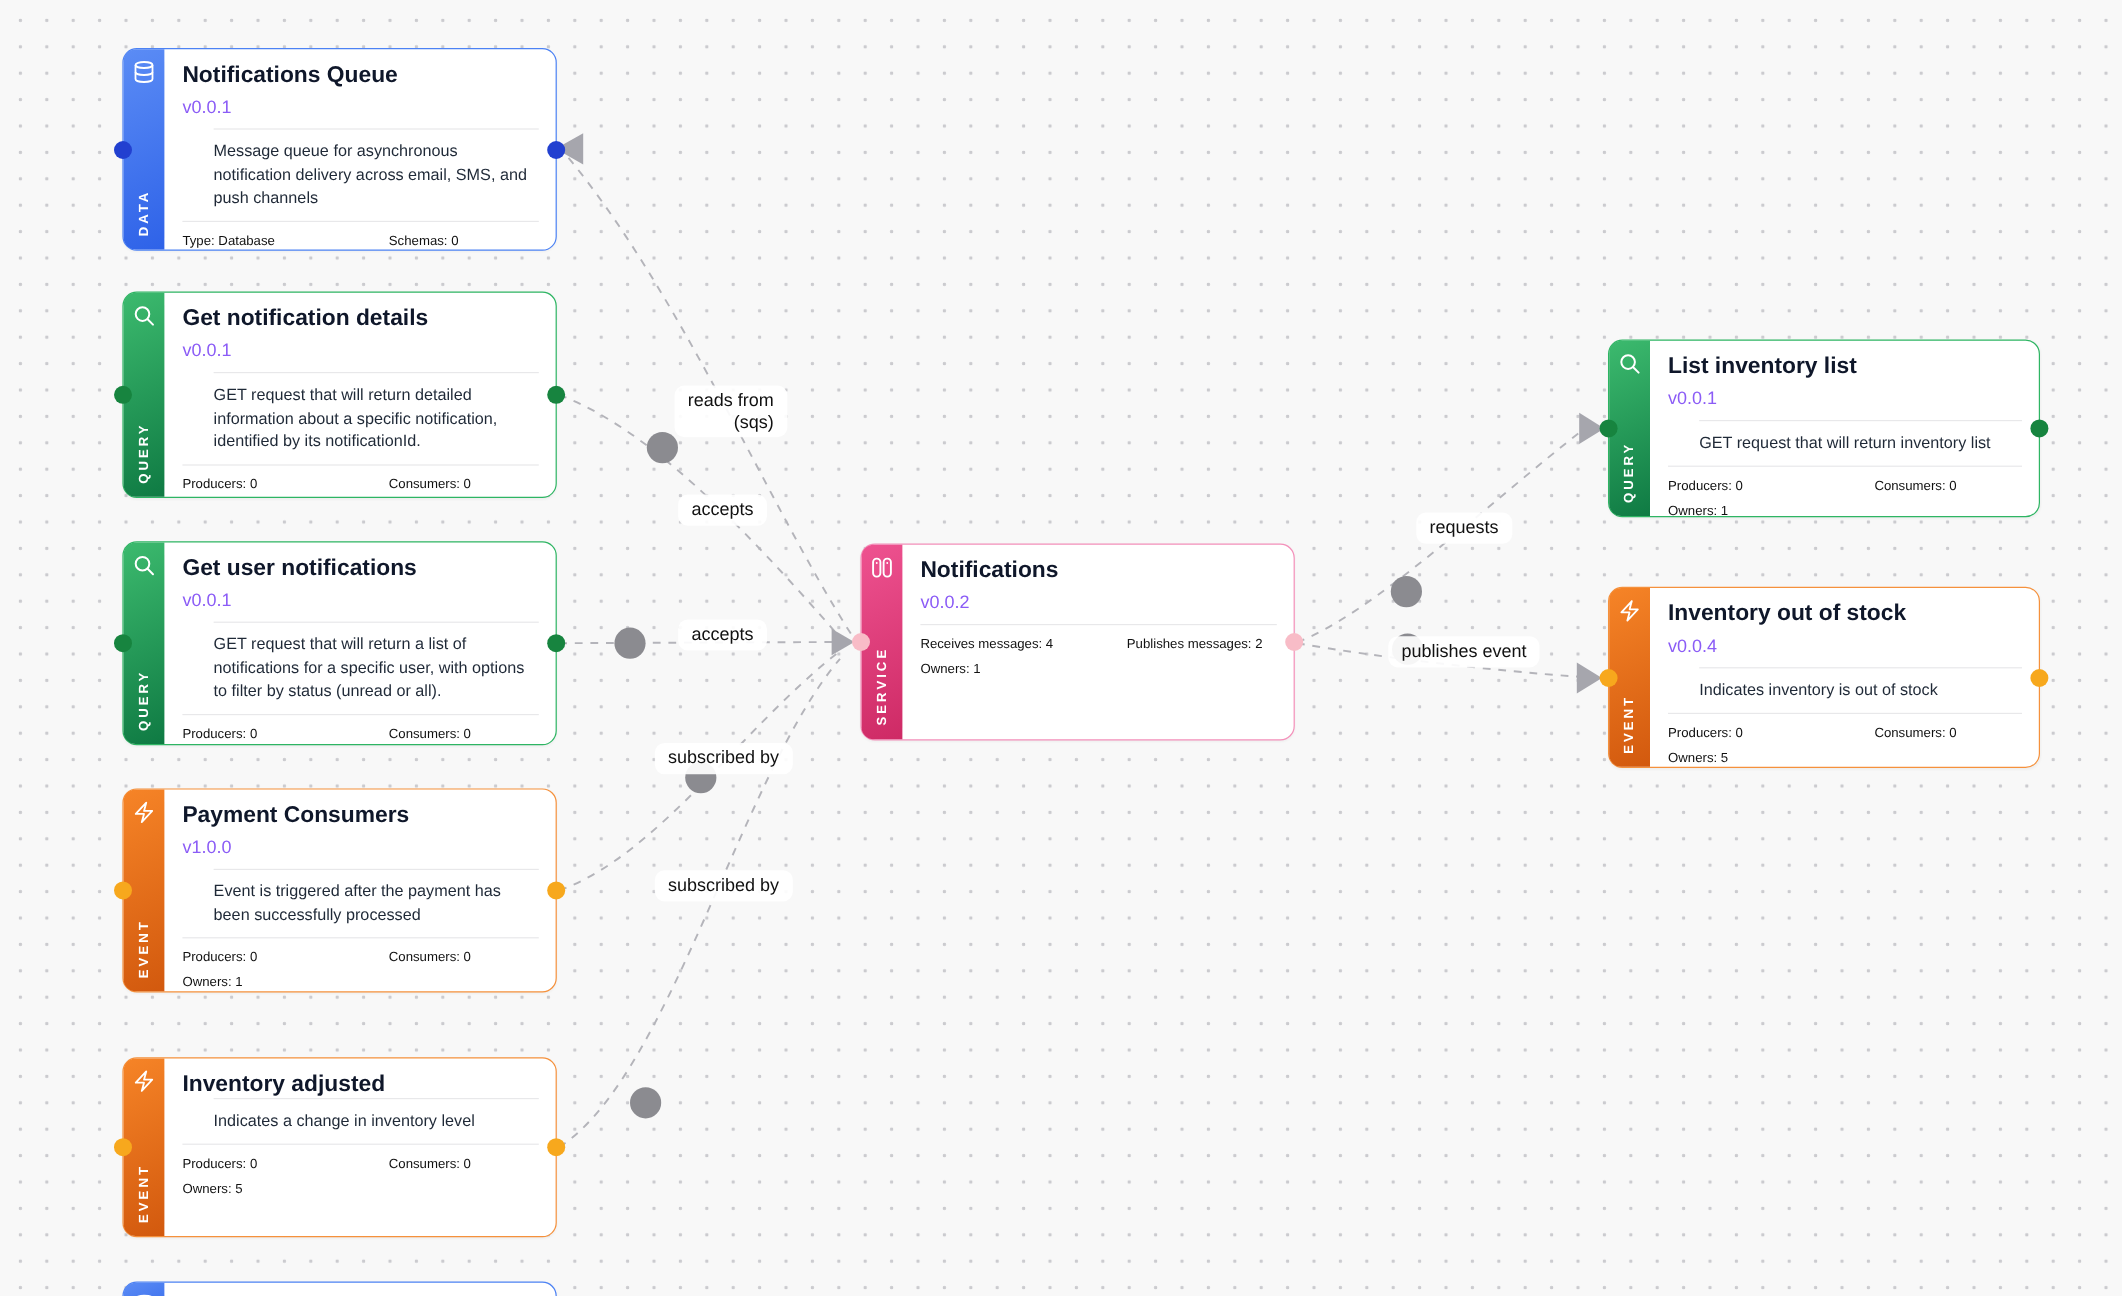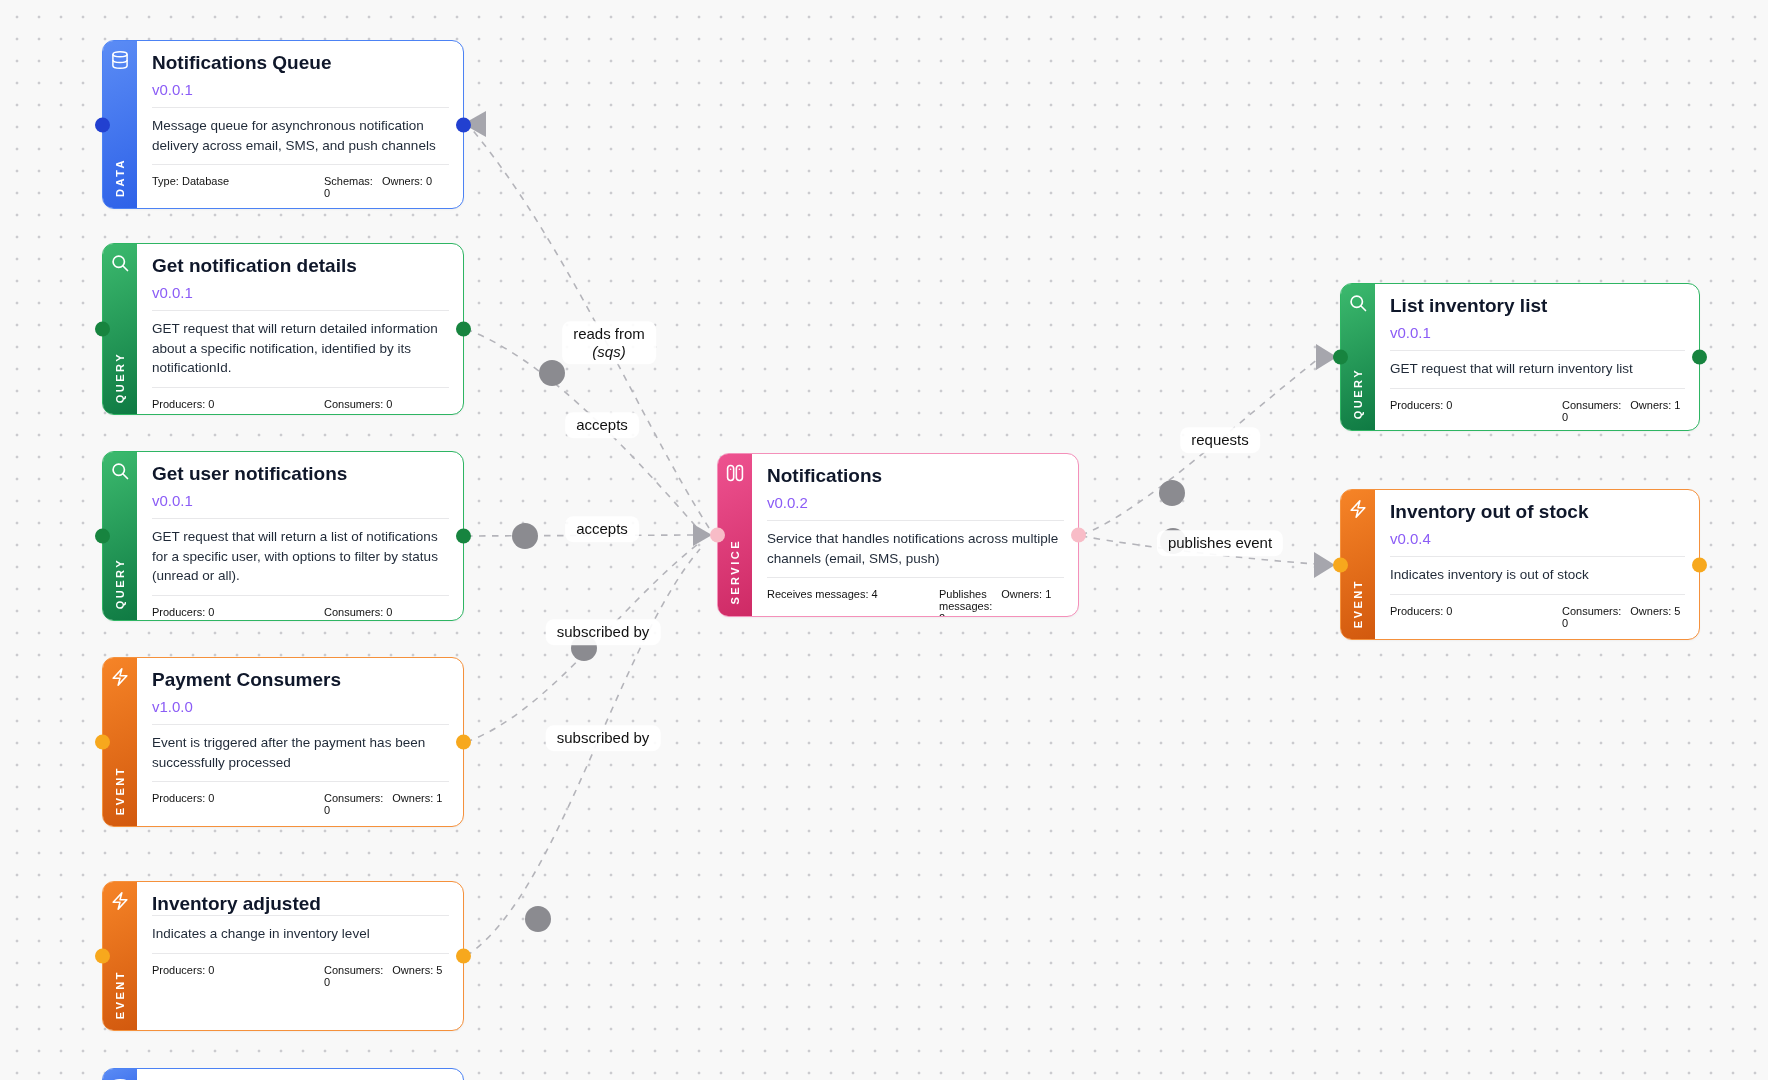--- a/index.html
+++ b/index.html
@@ -30,40 +30,40 @@
     position:absolute; bottom:11px; left:50%;
     transform:translateX(-50%) rotate(180deg);
     writing-mode:vertical-rl;
     font-size:11px; font-weight:700; letter-spacing:2.5px; color:#ffffff;
   }
   .node-body { flex:1; padding:11px 14px 9px 15px; overflow:hidden; }
   .title { font-size:19px; font-weight:700; color:#0f172a; }
   .version { font-size:15px; color:#8b5cf6; margin-top:7px; padding-bottom:9px; }
   .desc {
     border-top:1px solid #e8e8ea; padding:8px 0 9px 0;
-    font-size:13.5px; color:#1f2937; line-height:1.45;
-  }
-  .stats { border-top:1px solid #e8e8ea; padding-top:10px; display:flex; flex-direction:row; gap:9px; }
+    font-size:13.5px; color:#1f2937; line-height:1.45;margin-left:26px;
+  }
+  .stats { border-top:1px solid #e8e8ea; padding-top:10px; display:flex; flex-direction:column; gap:9px; }
   .stat-row { display:grid; grid-template-columns:172px 1fr; font-size:11px; color:#111111; }
 
   .handle {
     position:absolute; width:15px; height:15px; border-radius:50%;
     top:50%; transform:translateY(-50%); z-index:3;
   }
   .handle.left  { left:-8px; }
   .handle.right { right:-8px; }
 
   .labels-layer { position:absolute; left:12px; top:0; width:1768px; height:1080px; pointer-events:none; }
   .edge-label {
     position:absolute; transform:translate(-50%,-50%);
     background:rgba(255,255,255,0.92); border-radius:8px;
     padding:4px 11px; font-size:15px; color:#111111; text-align:center;
     line-height:1.18; white-space:nowrap;
   }
-  .edge-label .it { font-style:italic; display:block; }
+  .edge-label .it { display:block;text-align:right; }
   .edge-label span { display:block; }
 </style>
 </head>
 <body>
 
 <div class="canvas">
   <svg class="edges-layer" id="edges-svg" xmlns="http://www.w3.org/2000/svg">
       <path d="M709,528 C640,420 565,240 470,127" class="edge-path"></path>
       <polygon points="463,124 486,111 486,137" class="edge-arrow"></polygon>
       <path d="M466,329 C540,357 618,437 699,530" class="edge-path"></path>
@@ -220,21 +220,20 @@
               <rect x="3.1" y="3" width="7.3" height="18" rx="3.5"></rect>
               <rect x="13.6" y="3" width="7.3" height="18" rx="3.5"></rect>
               <path d="M6.75 7.4h.01M17.25 7.4h.01"></path>
             </svg>
           </span>
           <span class="kind">SERVICE</span>
         </div>
         <div class="node-body">
           <div class="title">Notifications</div>
           <div class="version">v0.0.2</div>
-          <div class="desc">Service that handles notifications across multiple channels (email, SMS, push)</div>
           <div class="stats">
             <div class="stat-row">
               <span>Receives messages: 4</span>
               <span>Publishes messages: 2</span>
             </div>
             <div class="stat-row">
               <span>Owners: 1</span>
               <span></span>
             </div>
           </div>

